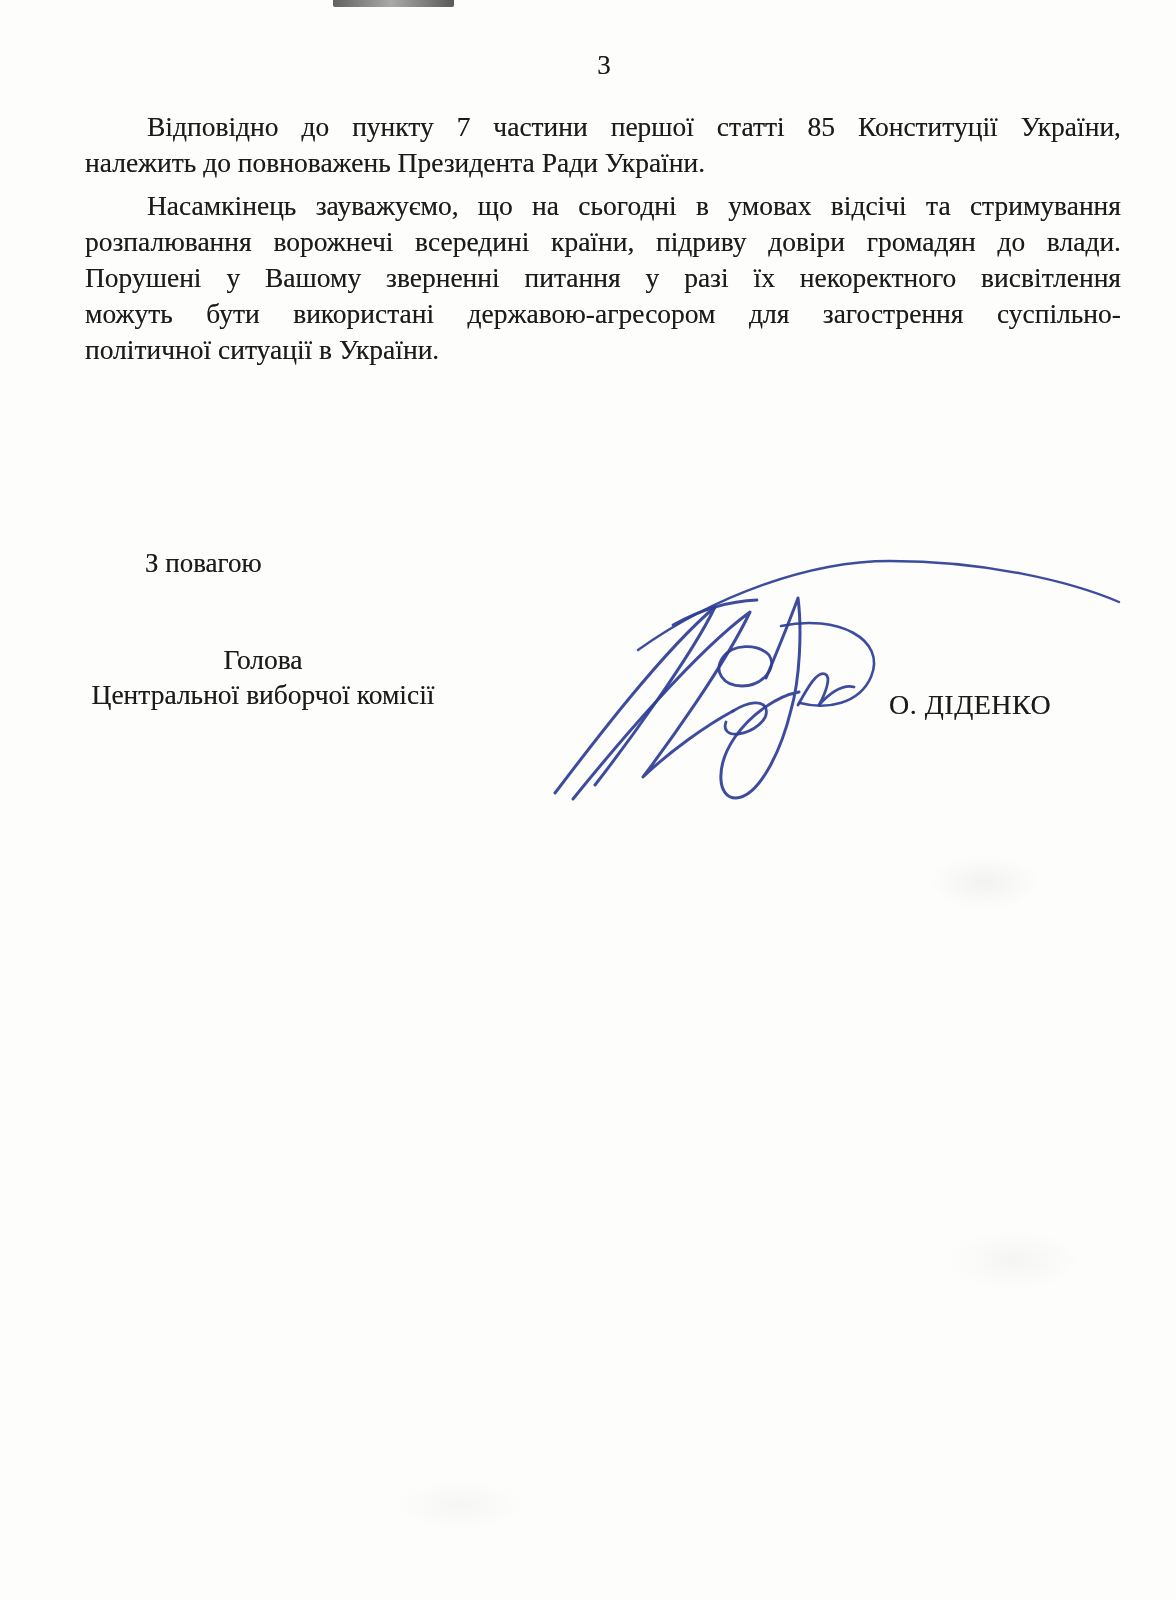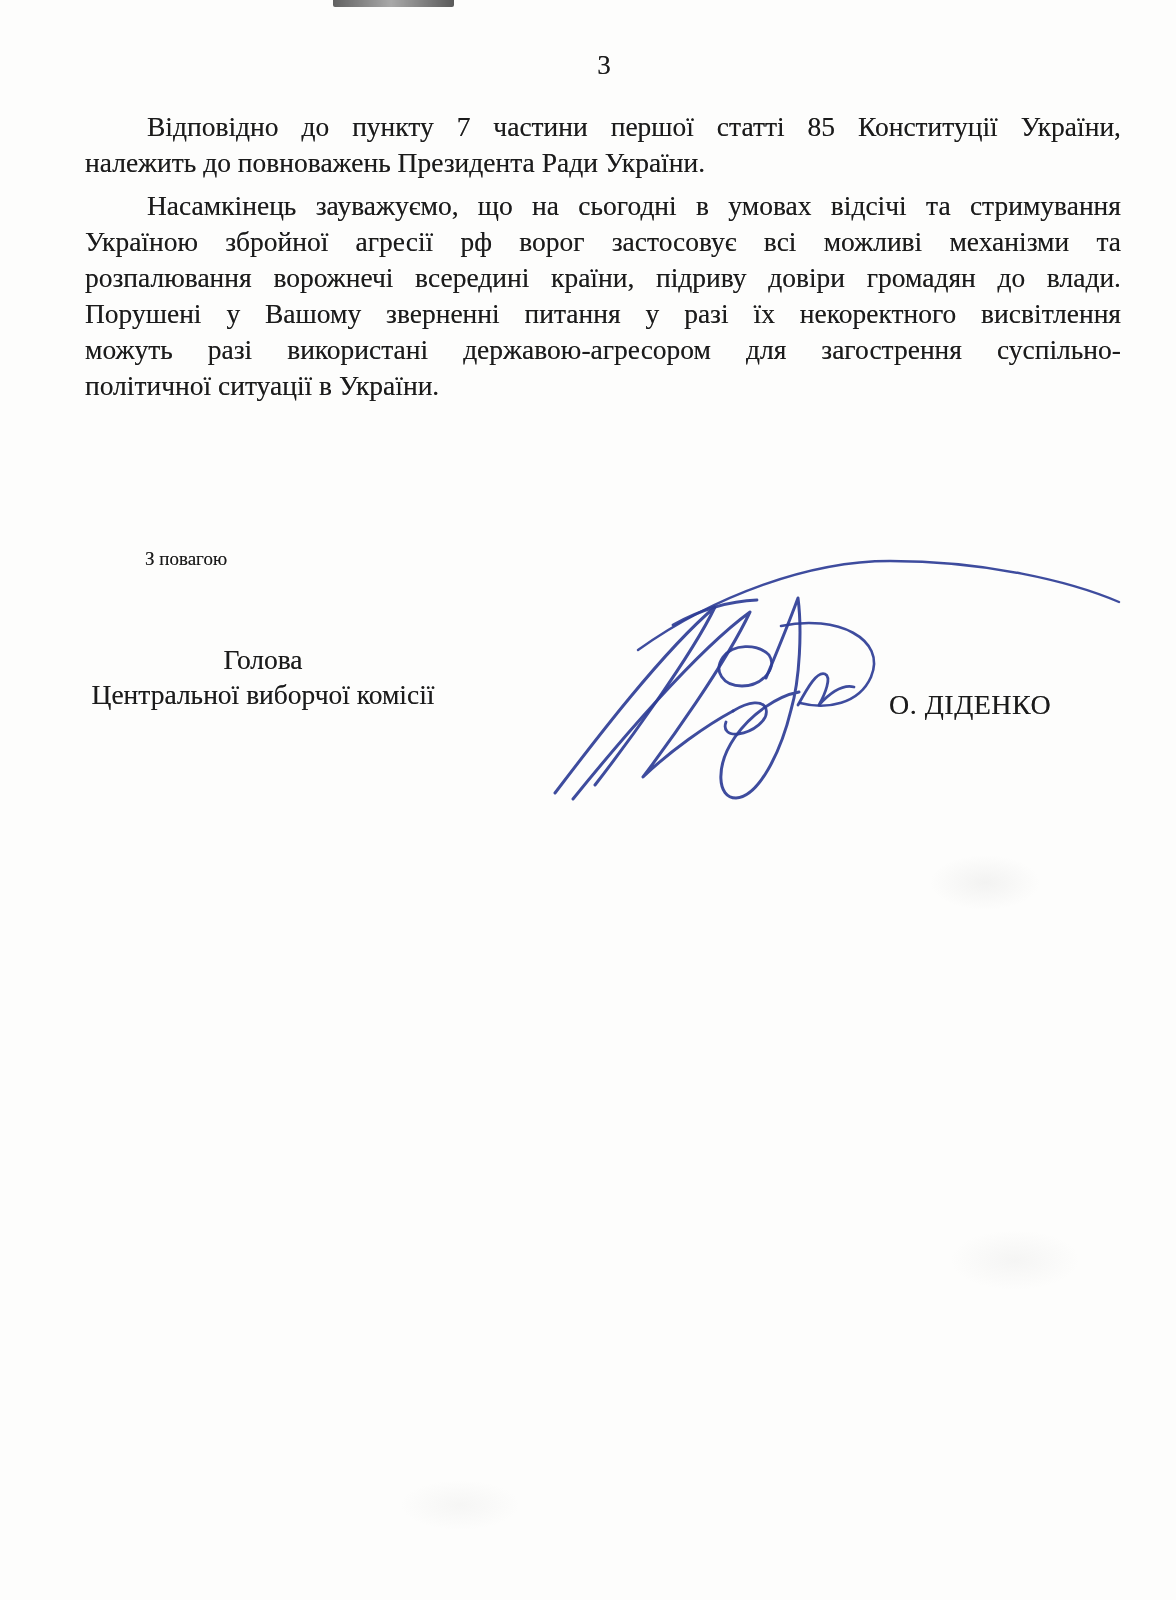--- a/index.html
+++ b/index.html
@@ -27,21 +27,21 @@
     position:absolute;left:85px;top:109px;width:1036px;
     font-size:27.5px;line-height:36px;
     text-shadow:0 0 .6px rgba(20,20,20,.55);
   }
   .paragraph + .paragraph{margin-top:7px;}
   .line{text-align:justify;text-align-last:justify;}
   .line.last{text-align-last:left;}
   .paragraph .line:first-child{text-indent:62px;}
   .salutation{
     position:absolute;left:145px;top:548px;
-    font-size:19px;text-shadow:0 0 .6px rgba(20,20,20,.55);
+    font-size:27px;text-shadow:0 0 .6px rgba(20,20,20,.55);
   }
   .signer-block{
     position:absolute;left:84px;top:642px;width:358px;
     text-align:center;font-size:27.5px;line-height:35px;
     text-shadow:0 0 .6px rgba(20,20,20,.55);
     font-family:Liberation Serif, serif;
   }
   .signer-name{
     position:absolute;left:889px;top:689px;
     font-size:28px;letter-spacing:.5px;
@@ -69,24 +69,23 @@
 
   <div class="page-number">3</div>
 
   <div class="body-text">
     <div class="paragraph">
         <div class="line">Відповідно до пункту 7 частини першої статті 85 Конституції України,</div>
         <div class="line last">належить до повноважень Президента Ради України.</div>
       </div>
     <div class="paragraph">
         <div class="line">Насамкінець зауважуємо, що на сьогодні в умовах відсічі та стримування</div>
-        <div class="line">Україною збройної агресії рф ворог застосовує всі можливі механізми та</div>
         <div class="line">розпалювання ворожнечі всередині країни, підриву довіри громадян до влади.</div>
         <div class="line">Порушені у Вашому зверненні питання у разі їх некоректного висвітлення</div>
-        <div class="line">можуть разі використані державою-агресором для загострення суспільно-</div>
+        <div class="line">можуть бути використані державою-агресором для загострення суспільно-</div>
         <div class="line last">політичної ситуації в України.</div>
       </div>
   </div>
 
   <div class="salutation">З повагою</div>
 
   <div class="signer-block">
     <div>Голова</div>
     <div>Центральної виборчої комісії</div>
   </div>

